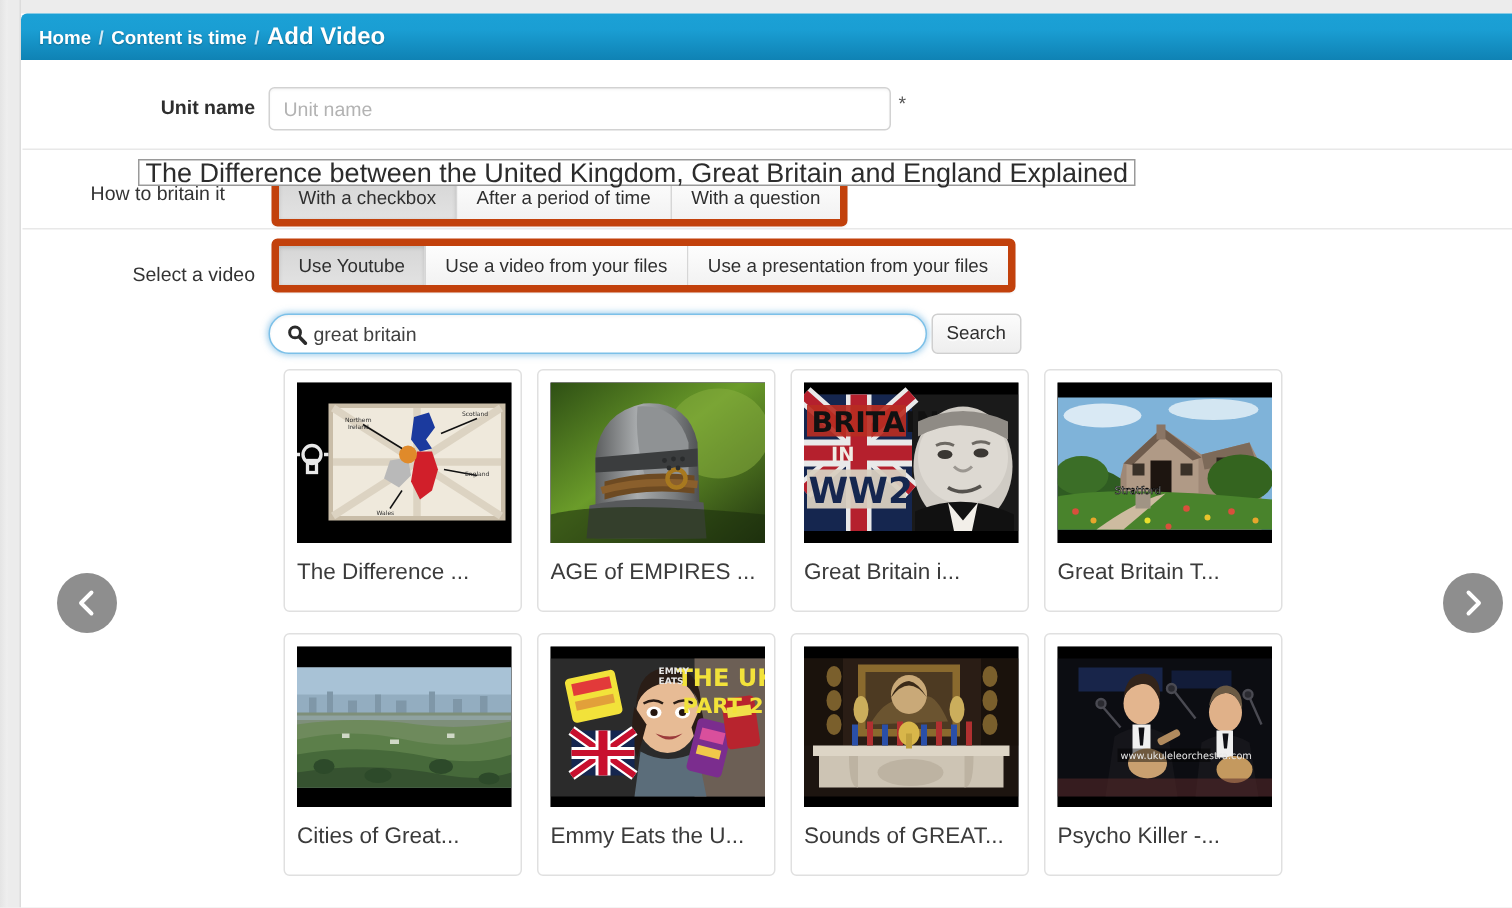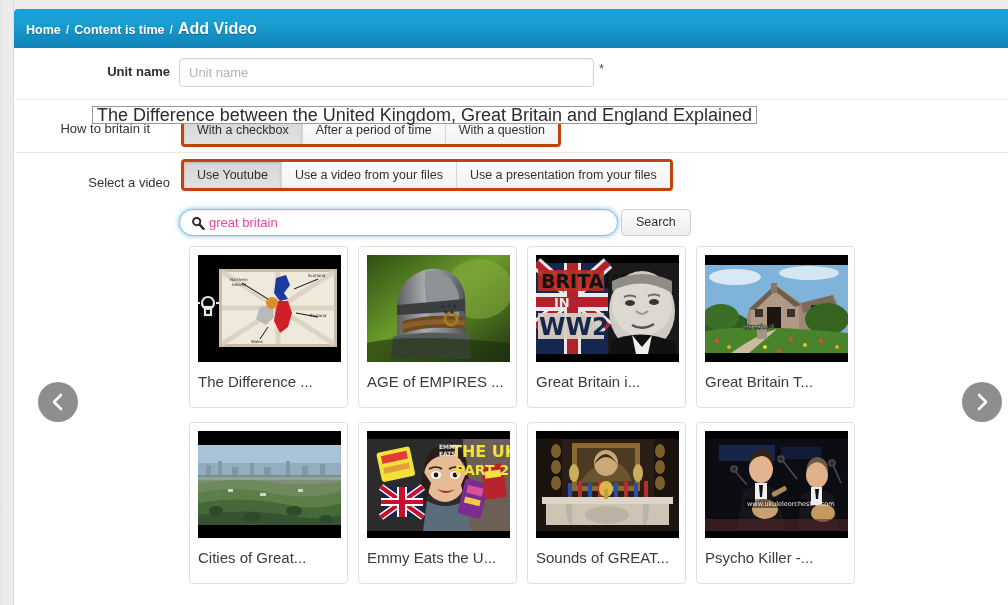--- a/index.html
+++ b/index.html
@@ -32,21 +32,21 @@
     background: #ffffff;
   }
   .panel-top-fill {
     position: absolute; left: 14px; top: 0; width: 994px; height: 9px;
     background: #ececec;
   }
 
   
   .header-bar {
     position: absolute; left: 14px; top: 9px;
-    width: 994px; height: 39px;
+    width: 994px; height: 31px;
     background: linear-gradient(to bottom, #1ba1d6 0%, #1a9ed3 35%, #0f82b4 100%);
     border-top-left-radius: 4px;
     display: flex; align-items: center;
     padding-left: 12px;
     overflow: hidden;
   }
   .crumbs { display: flex; align-items: baseline; white-space: nowrap; }
   .crumb-link {
     color: #ffffff; font-size: 12.5px; font-weight: bold;
     text-shadow: 0 1px 1px rgba(0,0,0,.25);
@@ -94,21 +94,21 @@
   .unit-input::placeholder { color: #b3b3b3; }
   .req-star {
     position: absolute; left: 599px; top: 62px;
     font-size: 13px; color: #555; line-height: 1;
   }
 
   
   .seg-group {
     position: absolute;
     display: flex;
-    border: 3px solid #c2410c;
+    border: 5px solid #c2410c;
     border-radius: 4px;
     overflow: hidden;
     background: #fff;
     box-shadow: 0 1px 1px rgba(0,0,0,.04);
   }
   .seg {
     font-size: 12.5px; color: #2f2f2f;
     padding: 0 13px; height: 25px; line-height: 25px;
     background: linear-gradient(to bottom,#fdfdfd,#f2f2f2);
     border-right: 1px solid #d6d6d6;
@@ -139,26 +139,26 @@
     background: #fff;
     box-shadow: 0 0 4px 1px rgba(90,170,220,.55),
                 inset 0 1px 2px rgba(0,0,0,.05);
     display: flex; align-items: center;
     padding-left: 11px;
   }
   .search-icon { width: 14px; height: 14px; flex: 0 0 14px; margin-right: 4px; }
   .search-input {
     border: none; outline: none; background: transparent;
     font-family: "Liberation Sans", sans-serif;
-    font-size: 13px; color: #ec4899;
+    font-size: 13px; color: #404040;
     width: 390px; height: 22px; padding: 0;
   }
   .search-btn {
     position: absolute; left: 621px; top: 209px;
-    height: 27px; padding: 0 14px; line-height: 25px;
+    height: 27px; padding: 0 9px; line-height: 25px;
     font-size: 12.5px; color: #2f2f2f;
     background: linear-gradient(to bottom,#fcfcfc,#eeeeee);
     border: 1px solid #cfcfcf; border-radius: 4px;
     cursor: pointer; white-space: nowrap;
     text-shadow: 0 1px 0 rgba(255,255,255,.8);
     font-family: "Liberation Sans", sans-serif;
   }
 
   
   .results {

